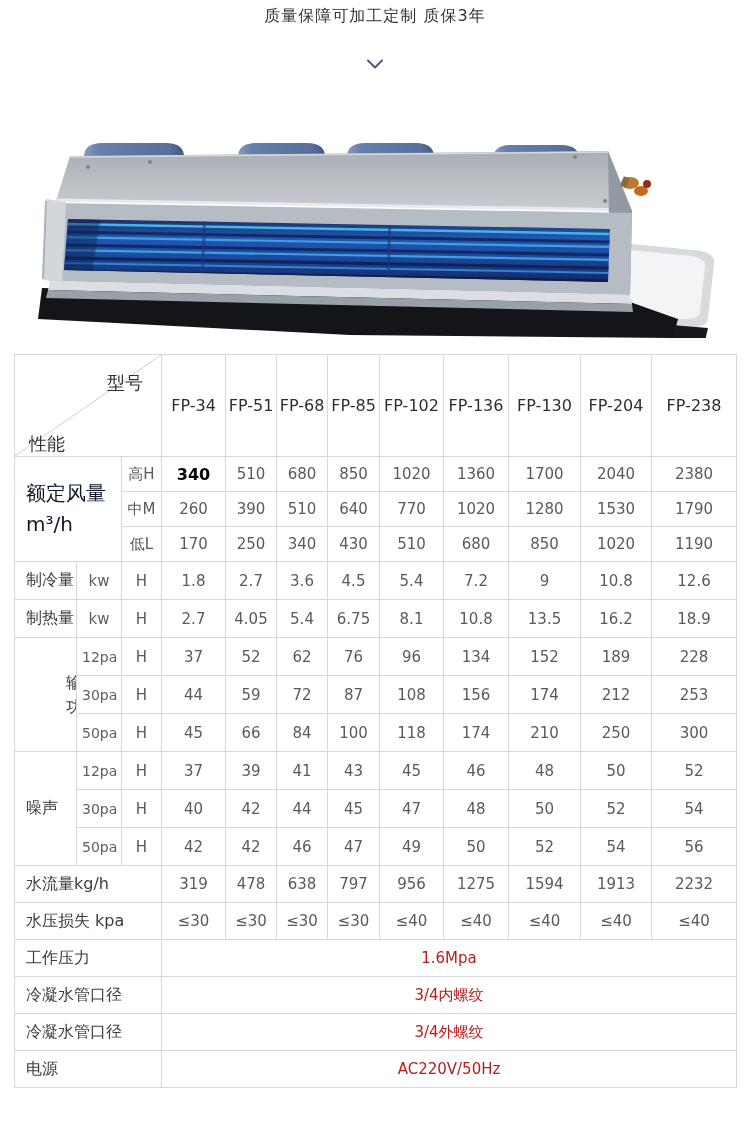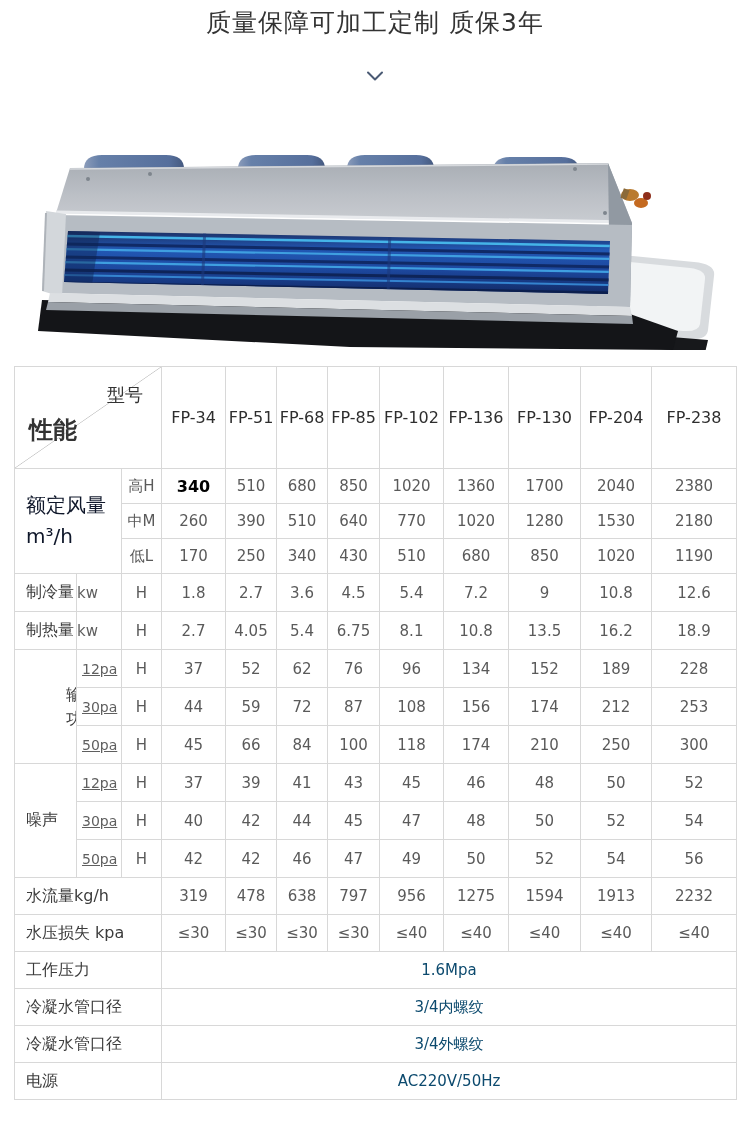--- a/index.html
+++ b/index.html
@@ -3,21 +3,21 @@
 <meta charset="utf-8">
 <style>
   html,body{margin:0;padding:0;}
   body{
     width:750px;height:1131px;background:#ffffff;
     font-family:"DejaVu Sans","Liberation Sans",sans-serif;
     color:#333;overflow:hidden;
   }
   .page-title{
     margin:6px auto 12px;text-align:center;
-    font-size:25px;font-weight:400;color:#333;letter-spacing:1px;
+    font-size:16px;font-weight:400;color:#333;letter-spacing:1px;
   }
   .chev-wrap{text-align:center;margin-top:28px;height:12px;}
   .product-wrap{margin:56px 0 0 30px;}
   .spec-table{
     margin:12px 0 0 14px;
     border-collapse:collapse;table-layout:fixed;width:722px;
   }
   .spec-table td{
     border:1px solid #d8d8d8;
     font-size:15px;color:#5a5a5a;text-align:center;
@@ -28,33 +28,33 @@
   tr.r-std{height:38px;}
   tr.r-full{height:37px;}
   td.model-h{font-size:16px;color:#2e2e2e;}
   td.diag-cell{padding:0;margin-left:18px;}
   .diag{
     position:relative;width:100%;height:101px;
     background:linear-gradient(to bottom right,
       transparent calc(50% - 0.7px), #c9c9c9 50%, transparent calc(50% + 0.7px));
   }
   .diag .t{position:absolute;top:16px;right:18px;font-size:18px;color:#333;}
-  .diag .b{position:absolute;bottom:22px;left:14px;font-size:24px;color:#333;font-weight:bold;}
+  .diag .b{position:absolute;bottom:0;left:14px;font-size:18px;color:#333;}
   td.lbl{
     text-align:left;padding-left:11px;
     font-size:16px;color:#3c3c3c;white-space:normal;
   }
   .air-label{line-height:1.55;font-size:20px;color:#0f172a;}
   .two-col{display:inline-block;width:2.2em;text-align:left;line-height:1.5;margin-left:40px;}
-  td.unit-c{text-align:left;padding-left:0;color:#5f5f5f;font-size:15px;margin-top:32px;}
-  td.pa{text-align:left;padding-left:5px;color:#5f5f5f;font-size:14px;text-decoration:underline;}
+  td.unit-c{text-align:center;padding-left:0;color:#5f5f5f;font-size:15px;margin-top:32px;}
+  td.pa{text-align:left;padding-left:5px;color:#5f5f5f;font-size:14px;}
   td.sub{color:#5a5a5a;font-size:15px;}
   td.v{color:#5a5a5a;}
   td.v.strong{color:#000;font-weight:700;font-size:16px;}
-  td.fullv{color:#0c4a6e;font-size:15px;}
+  td.fullv{color:#b91c1c;font-size:15px;}
 </style>
 </head>
 <body>
 
 <div class="page-title">质量保障可加工定制 质保3年</div>
 
 <div class="chev-wrap">
   <svg width="18" height="11" viewBox="0 0 18 11">
     <polyline points="2,1.5 9,8.5 16,1.5" fill="none" stroke="#4a5a74" stroke-width="2" stroke-linecap="round" stroke-linejoin="round"></polyline>
   </svg>
@@ -199,21 +199,21 @@
   <tr class="r-air">
     <td class="sub">中M</td>
     <td class="v">260</td>
     <td class="v">390</td>
     <td class="v">510</td>
     <td class="v">640</td>
     <td class="v">770</td>
     <td class="v">1020</td>
     <td class="v">1280</td>
     <td class="v">1530</td>
-    <td class="v">2180</td>
+    <td class="v">1790</td>
   </tr>
   <tr class="r-air">
     <td class="sub">低L</td>
     <td class="v">170</td>
     <td class="v">250</td>
     <td class="v">340</td>
     <td class="v">430</td>
     <td class="v">510</td>
     <td class="v">680</td>
     <td class="v">850</td>

